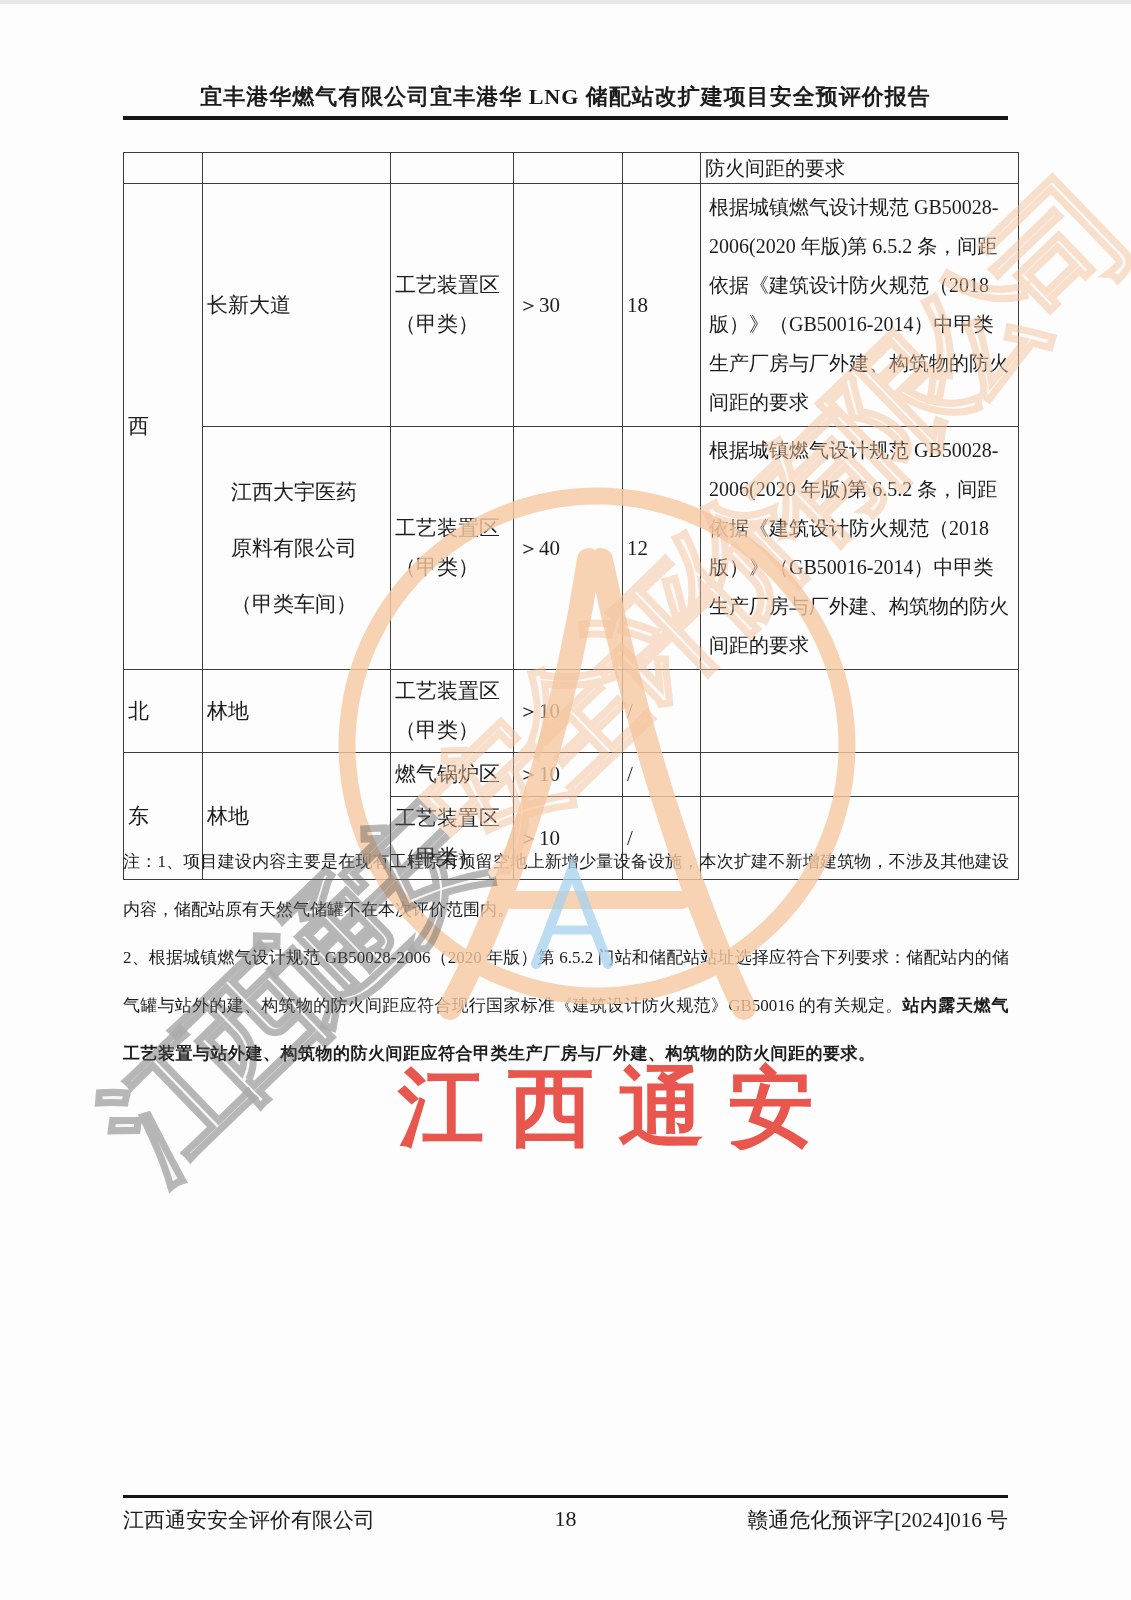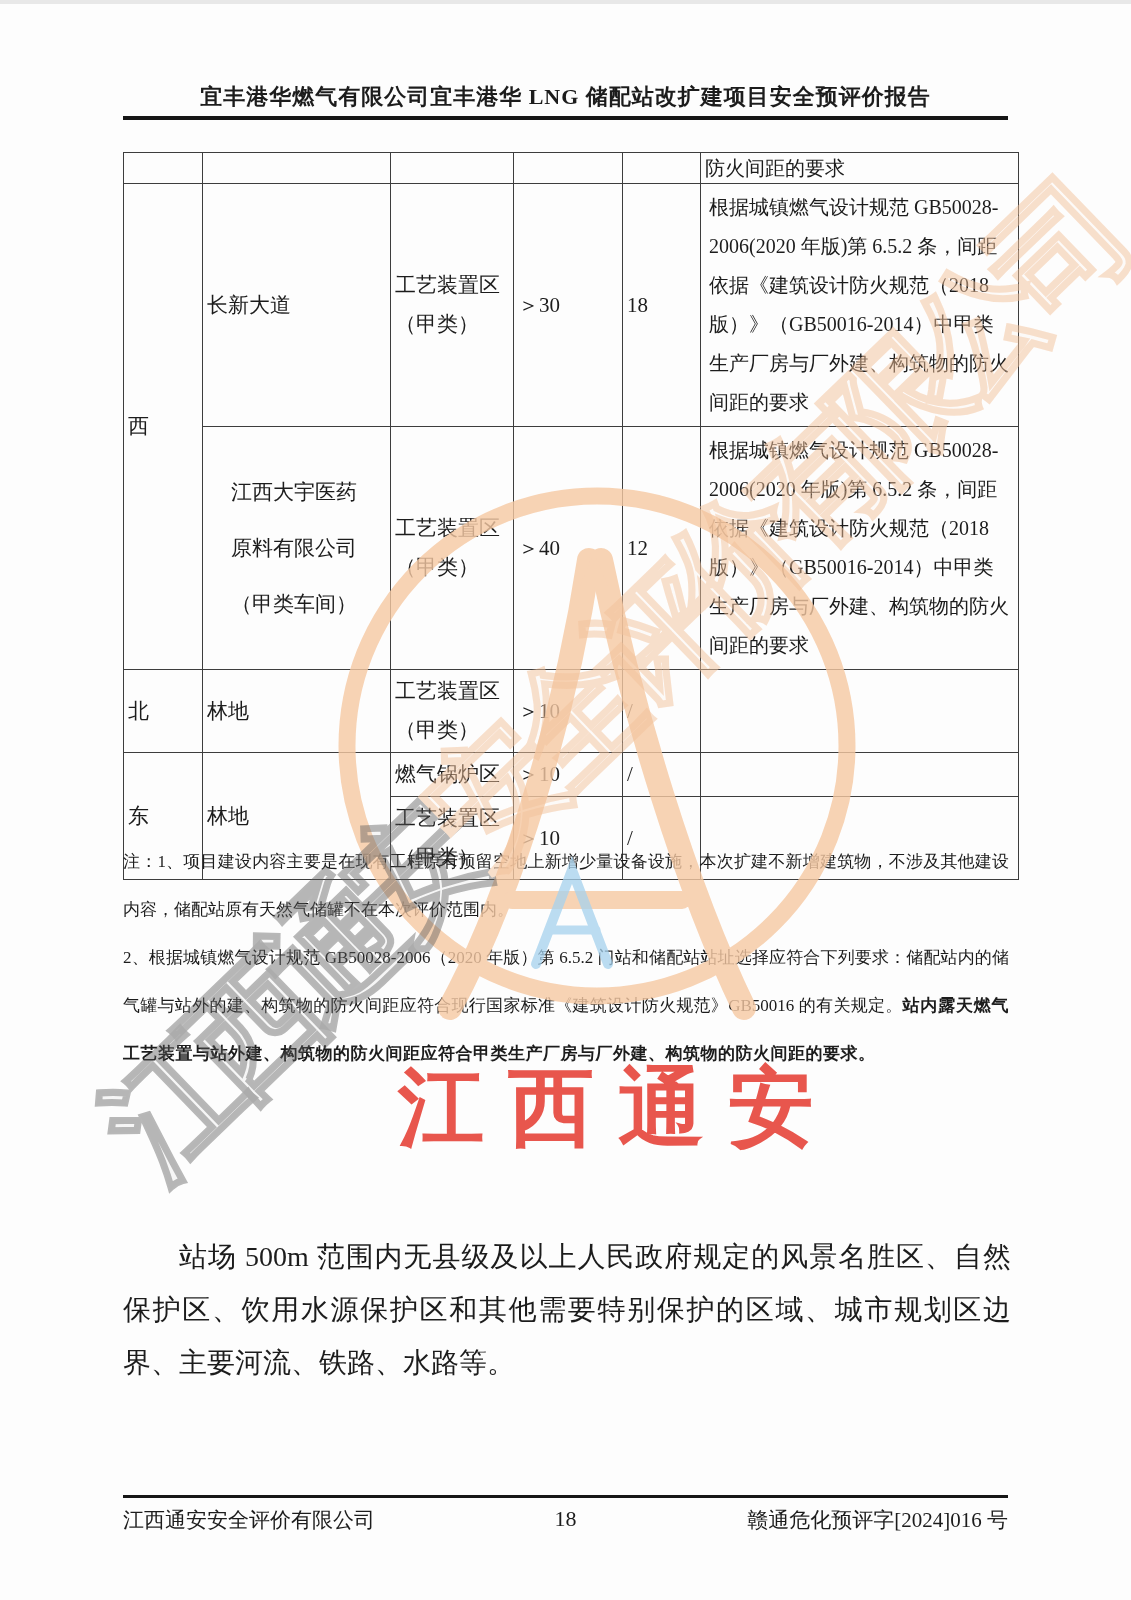--- a/index.html
+++ b/index.html
@@ -133,21 +133,20 @@
       <td></td>
     </tr>
   </tbody>
     </table>
 
   <div class="notes">
     <p><span>注：1、项目建设内容主要是在现有工程原有预留空地上新增少量设备设施，本次扩建不新增建筑物，不涉及其他建设内容，储配站原有天然气储罐不在本次评价范围内。</span></p>
     <p><span>2、根据城镇燃气设计规范 GB50028-2006（2020 年版）第 6.5.2 门站和储配站站址选择应符合下列要求：储配站内的储气罐与站外的建、构筑物的防火间距应符合现行国家标准《建筑设计防火规范》GB50016 的有关规定。</span><b>站内露天燃气工艺装置与站外建、构筑物的防火间距应符合甲类生产厂房与厂外建、构筑物的防火间距的要求。</b></p>
   </div>
 
-  <div class="closing">站场 500m 范围内无县级及以上人民政府规定的风景名胜区、自然保护区、饮用水源保护区和其他需要特别保护的区域、城市规划区边界、主要河流、铁路、水路等。</div>
 
   <div class="footer-rule"></div>
   <div class="footer">
     <span class="f-left">江西通安安全评价有限公司</span>
     <span class="f-center">18</span>
     <span class="f-right">赣通危化预评字[2024]016 号</span>
   </div>
 
   <div class="wm-layer">
 

